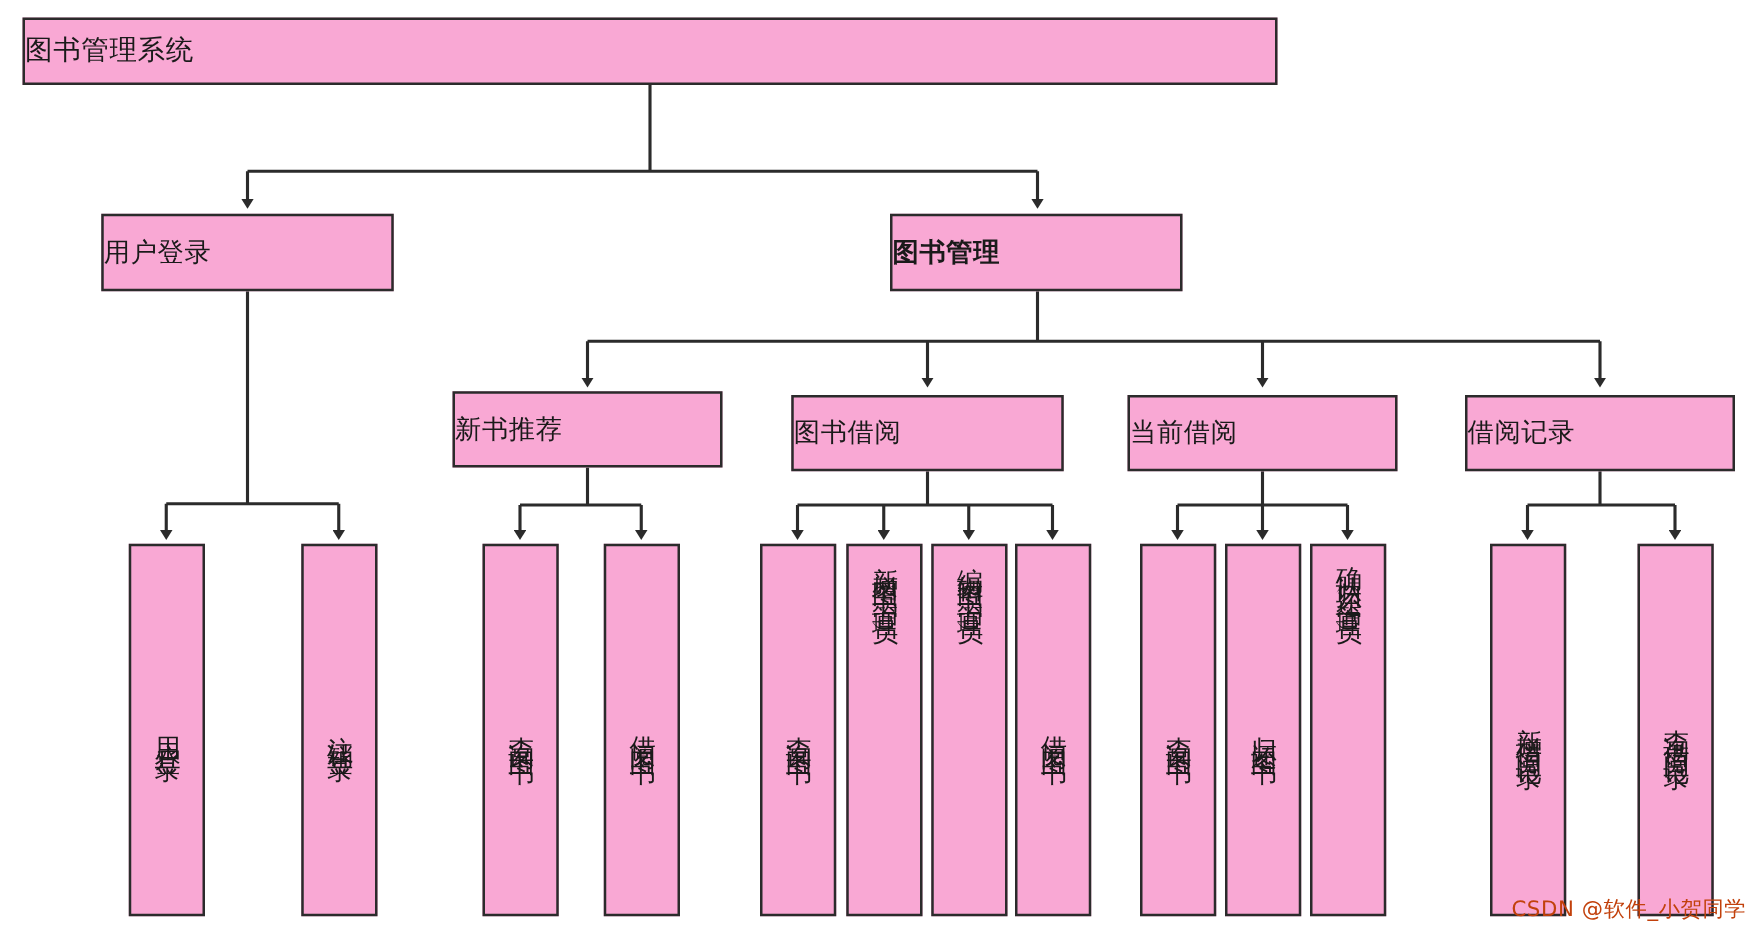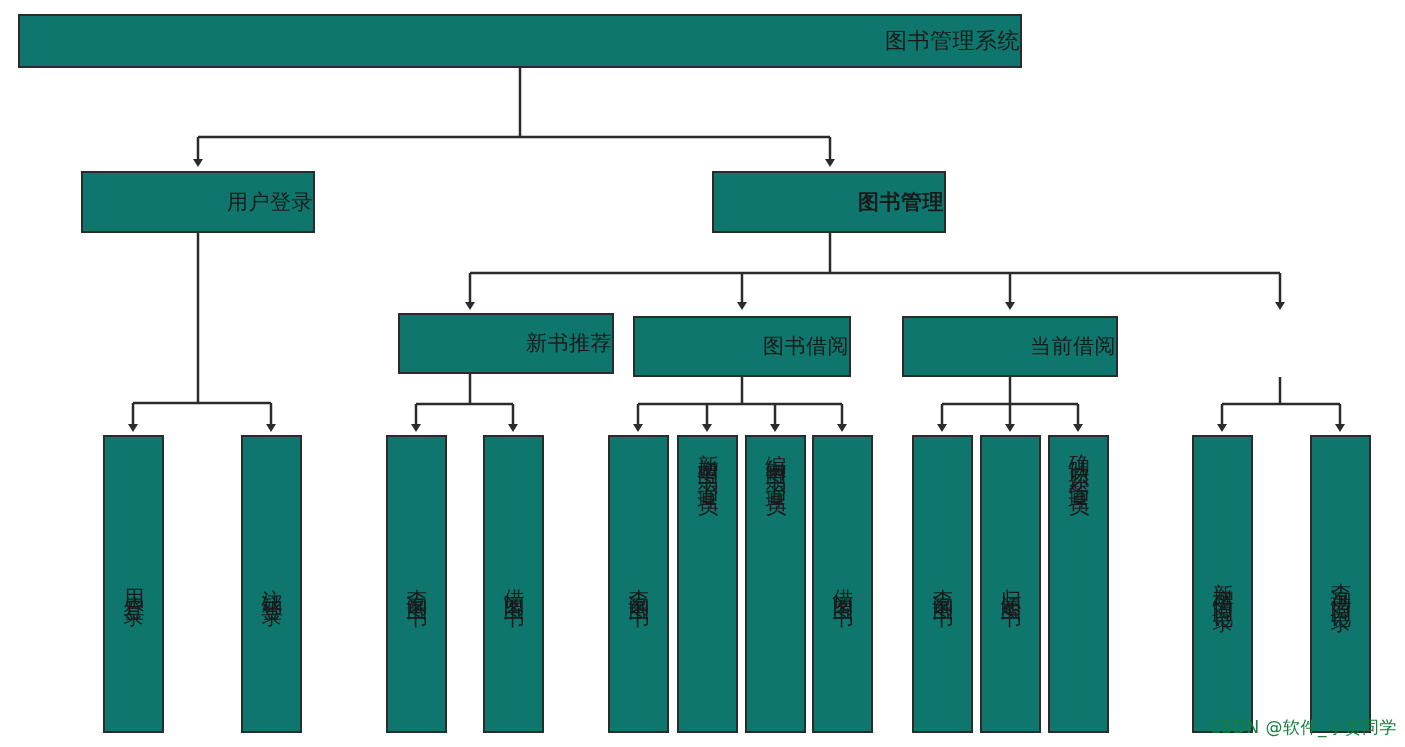--- a/index.html
+++ b/index.html
@@ -22,25 +22,25 @@
     position: absolute;
     left: 0;
     top: 0;
     width: 1405px;
     height: 747px;
     pointer-events: none;
   }
   .node {
     position: absolute;
     box-sizing: border-box;
-    background: #0f766e;
+    background: #f9a8d4;
     border: 2px solid #2b2b2b;
     display: flex;
     align-items: center;
-    justify-content: flex-end;
+    justify-content: flex-start;
     color: #1a1a1a;
     z-index: 2;
   }
   .node-label {
     display: block;
     text-align: center;
     letter-spacing: 0.5px;
     line-height: 1.25;
   }
   .node.horizontal .node-label {
@@ -63,21 +63,21 @@
     margin: 0 auto;
   }
   .node.vertical.center-text {
     align-items: center;
   }
   .watermark {
     position: absolute;
     right: 8px;
     bottom: 8px;
     font-size: 17px;
-    color: #15803d;
+    color: #c2410c;
     white-space: nowrap;
     z-index: 3;
     letter-spacing: 0.5px;
   }
 </style>
 </head>
 <body>
 
 <div id="diagram">
 
@@ -135,28 +135,31 @@
     <span class="node-label">图书管理系统</span>
   </div>
 
   <div class="node horizontal" style="left:81px; top:171px; width:234px; height:62px;">
     <span class="node-label">用户登录</span>
   </div>
   <div class="node horizontal" style="left:712px; top:171px; width:234px; height:62px;font-weight:bold;">
     <span class="node-label">图书管理</span>
   </div>
 
-  <div class="node horizontal" style="left:362px; top:313px; width:216px; height:61px;margin-left:36px;">
+  <div class="node horizontal" style="left:362px; top:313px; width:216px; height:61px;">
     <span class="node-label">新书推荐</span>
   </div>
   <div class="node horizontal" style="left:633px; top:316px; width:218px; height:61px;">
     <span class="node-label">图书借阅</span>
   </div>
-  <div class="node horizontal" style="left:902px; top:316px; width:216px; height:61px;padding-left:28px;">
+  <div class="node horizontal" style="left:902px; top:316px; width:216px; height:61px;">
     <span class="node-label">当前借阅</span>
+  </div>
+  <div class="node horizontal" style="left:1172px; top:316px; width:216px; height:61px;">
+    <span class="node-label">借阅记录</span>
   </div>
 
   <div class="node vertical center-text" style="left:103px; top:435px; width:61px; height:298px;">
     <span class="node-label">用户登录</span>
   </div>
   <div class="node vertical center-text" style="left:241px; top:435px; width:61px; height:298px;">
     <span class="node-label">注销登录</span>
   </div>
 
   <div class="node vertical center-text" style="left:386px; top:435px; width:61px; height:298px;">

